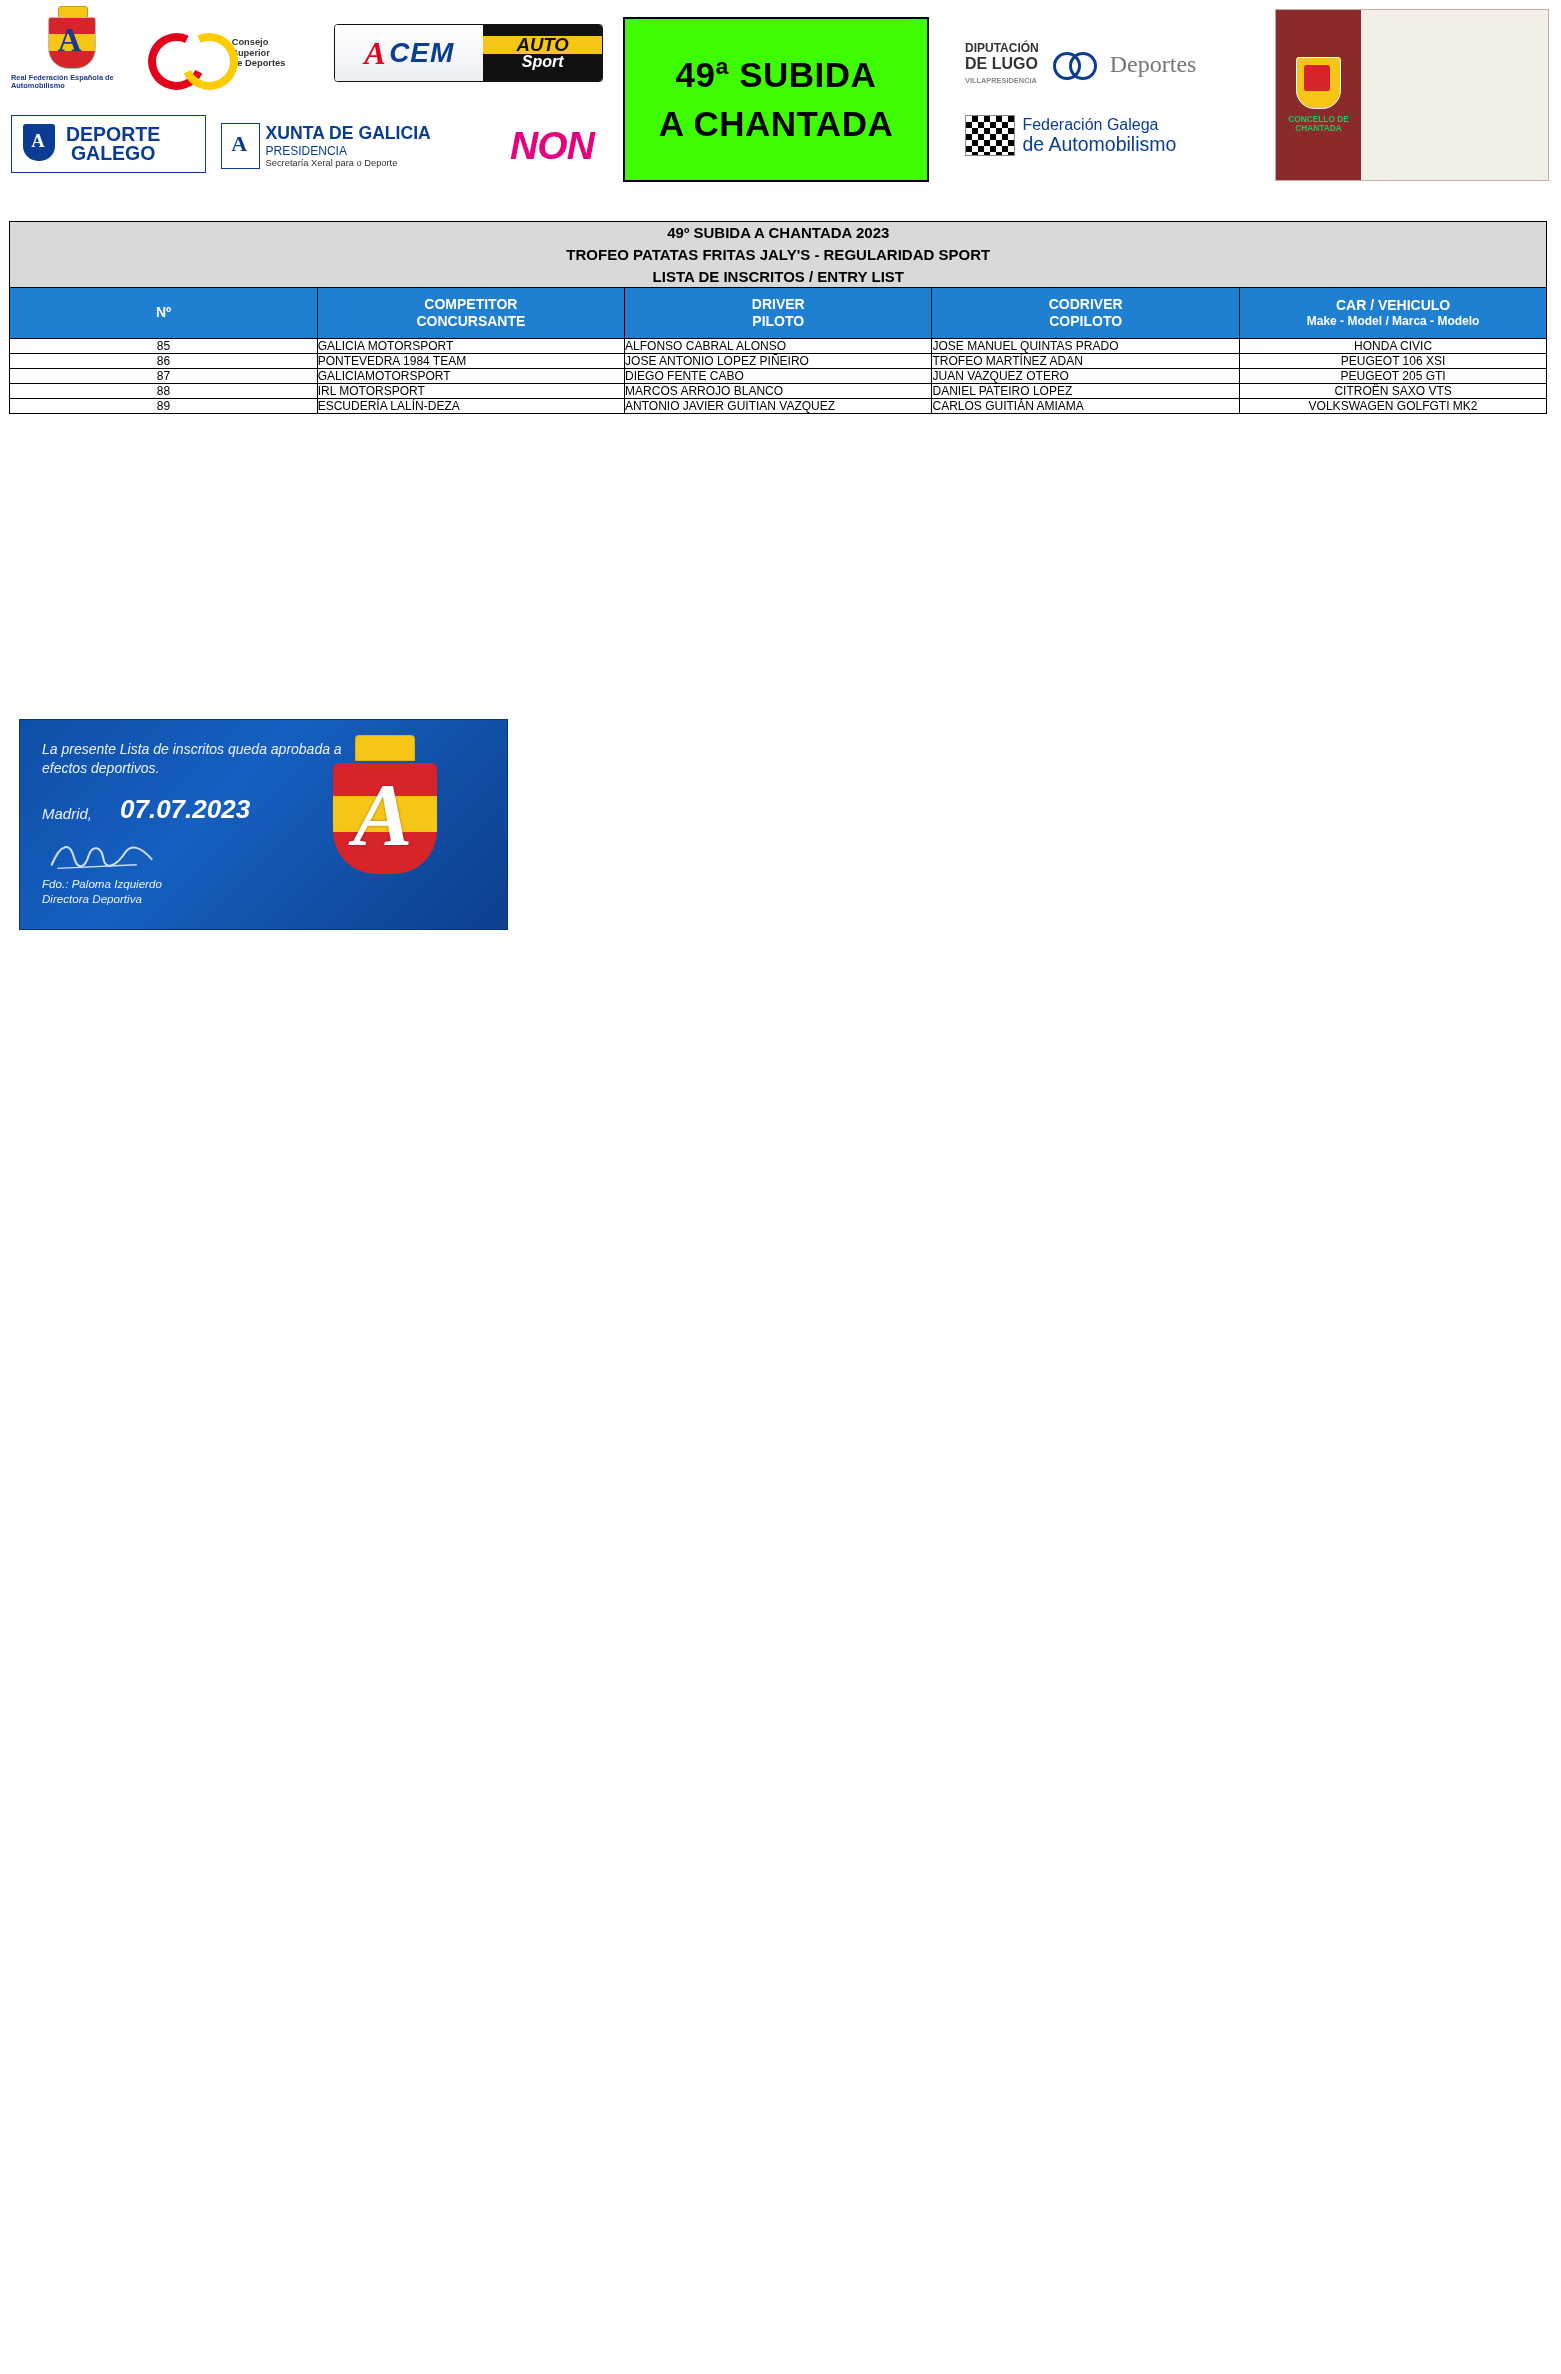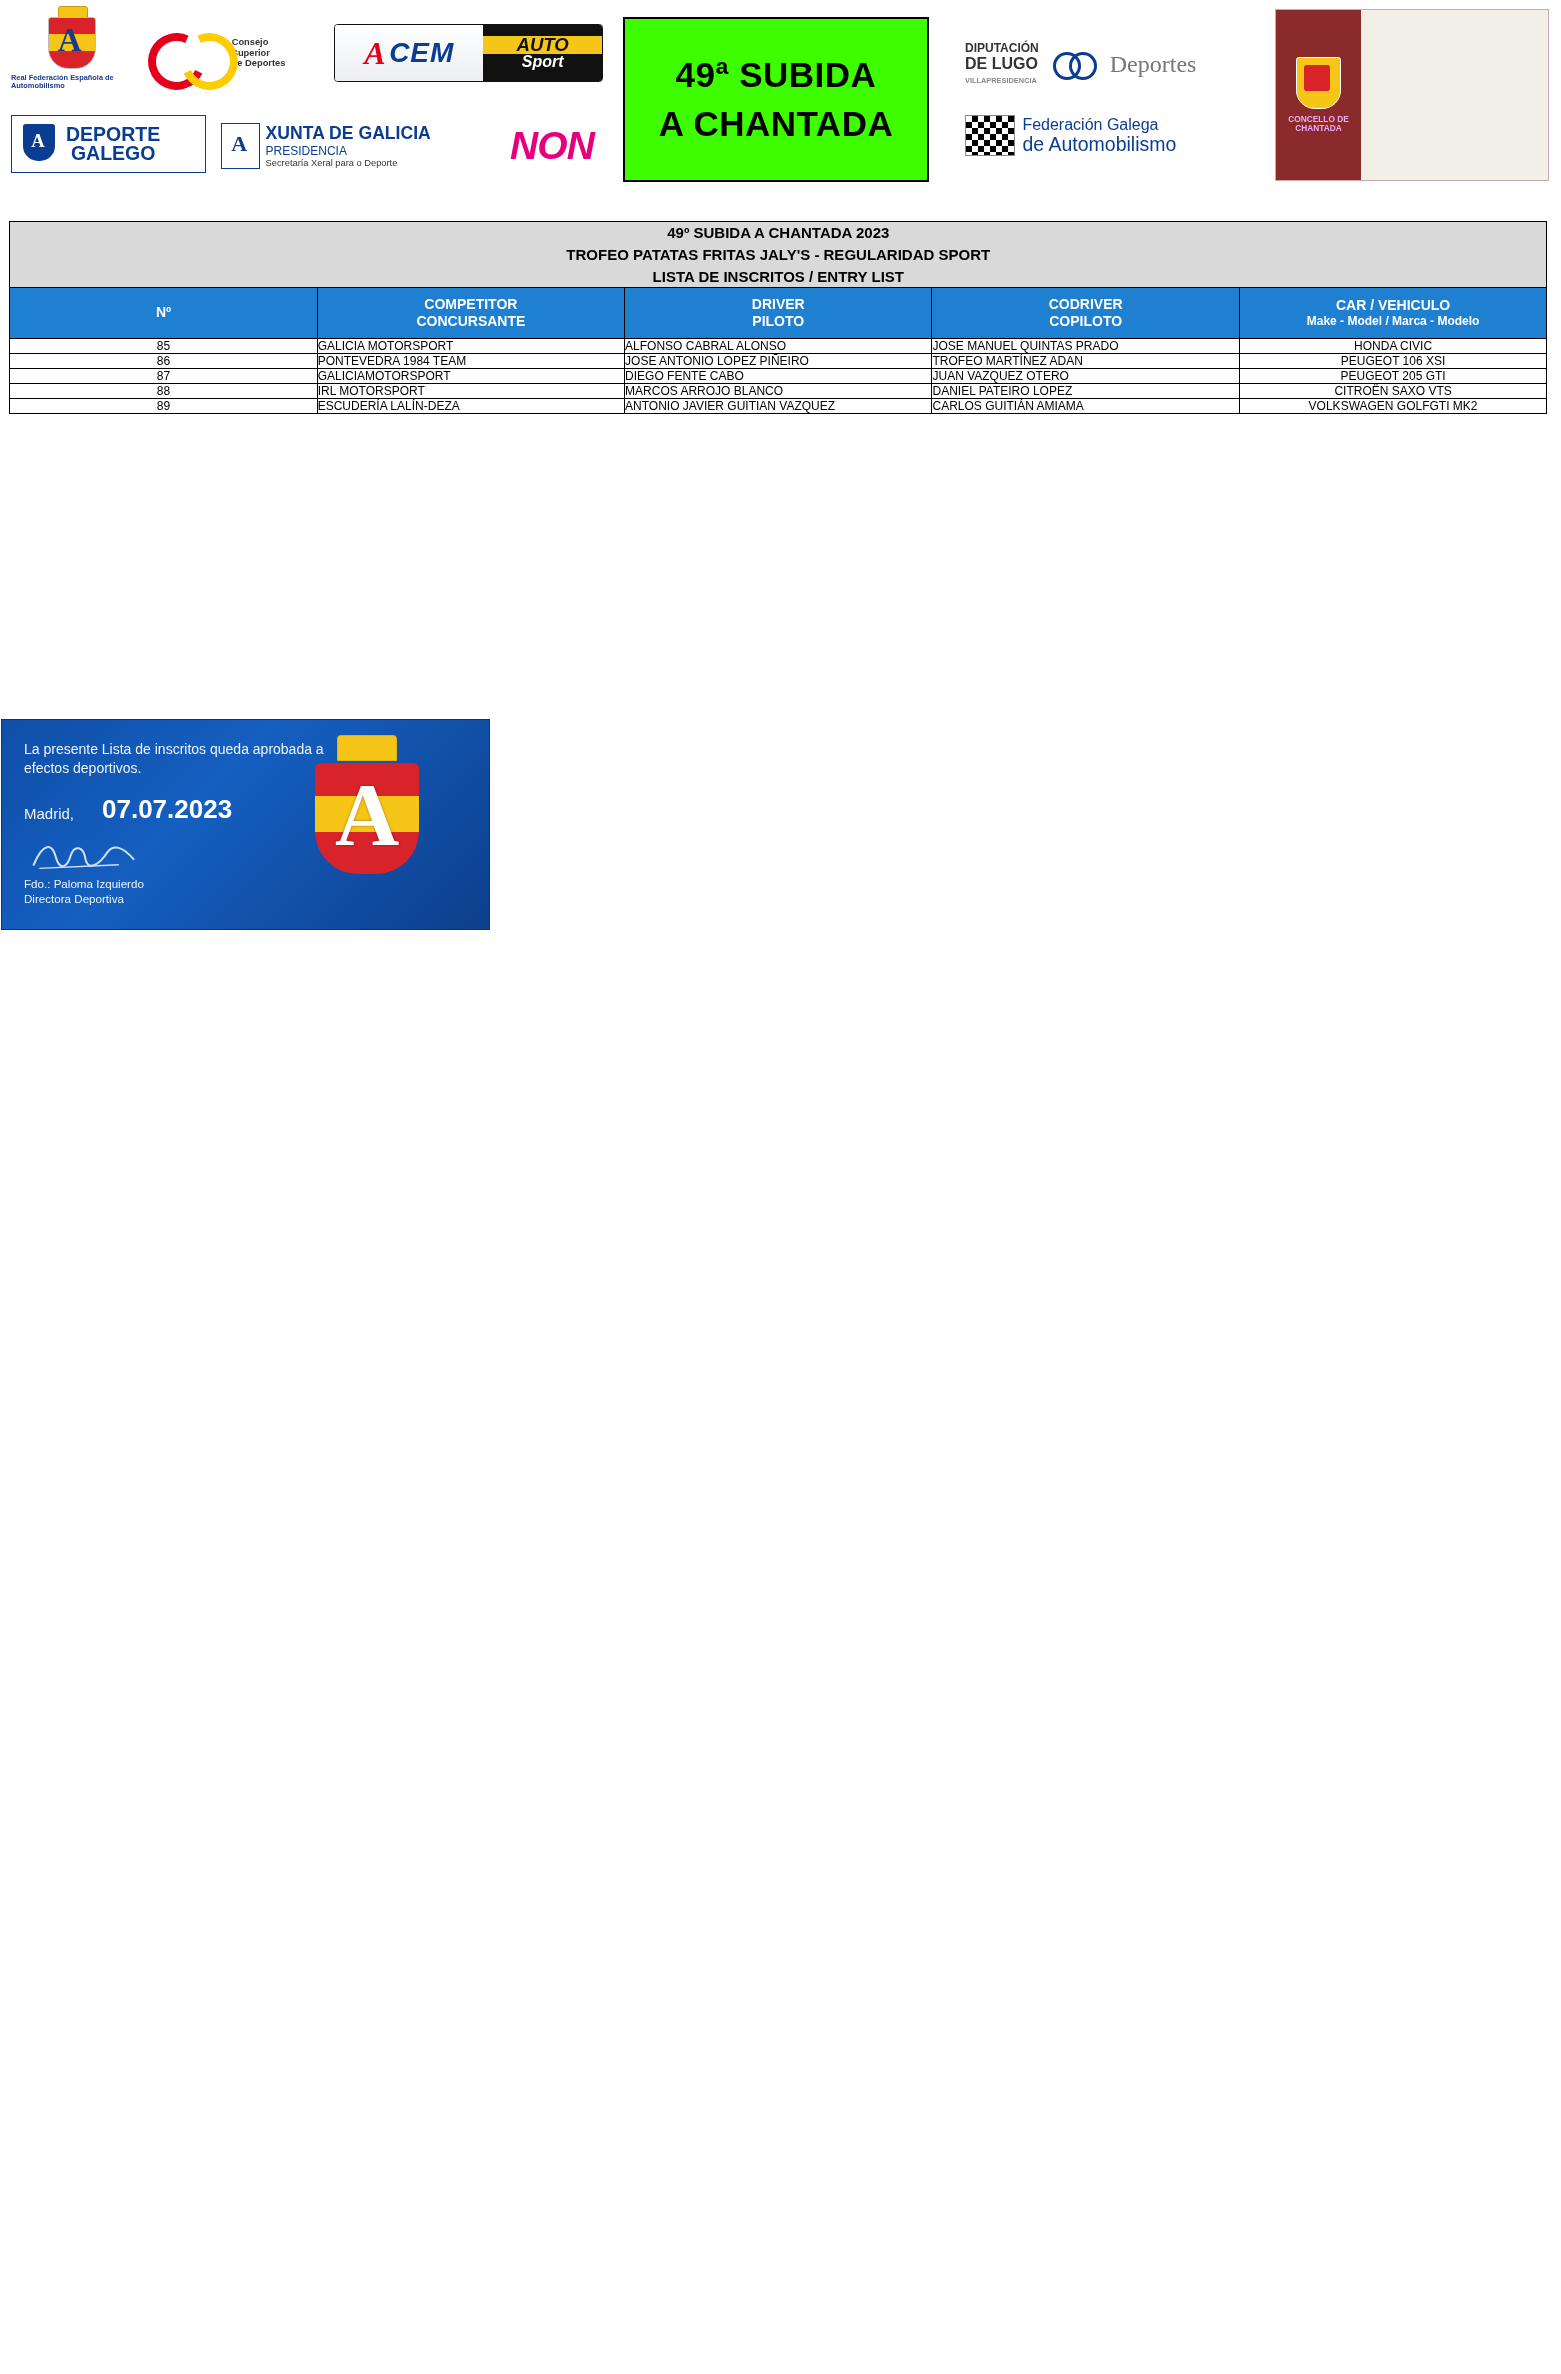--- a/index.html
+++ b/index.html
@@ -168,21 +168,21 @@
   .fga-txt .l2 { font-size: 19.5px; display:block; }
 
   
   .chantada {
     left: 1275px; top: 9.3px; width: 274px; height: 172px;
     background: #f2efe6;
     border: 0.9px solid #caa;
     display: flex;
   }
   .chantada-left {
-    width: 85px; background: #8a2a2a; color: #f0abfc;
+    width: 85px; background: #8a2a2a; color: #22c55e;
     display: flex; flex-direction: column; align-items: center; justify-content: center;
     padding: 3.7px; box-sizing: border-box;
   }
   .chantada-crest {
     width: 43px; height: 50px; background: #f5c518; border: 1.9px solid #fff;
     border-radius: 2.8px 2.8px 18.6px 18.6px; position: relative;
   }
   .chantada-crest:after{
     content:""; position:absolute; left:7.4px; top:7.4px; width:26px; height:26px;
     background:#d8232a; border-radius:2.8px;
@@ -276,28 +276,29 @@
   thead.colhead th.small { font-size: 12px; }
   td.c-no { width: 45px; text-align: center; font-size: 12px; padding: 5.6px 1.9px; }
   td.c-comp { width: 371px; font-size: 12px; padding: 5.6px 5.6px; }
   td.c-driver { width: 403px; font-size: 12px; padding: 5.6px 5.6px; }
   td.c-codriver { width: 417px; font-size: 12px; padding: 5.6px 5.6px; }
   td.c-car { font-size: 12px; padding: 5.6px 5.6px; text-align: center; }
 
   
   .stamp {
     position: absolute;
-    left: 1px;
+    left: 19px;
     top: 719px;
     width: 487px;
     height: 209px;
     background: linear-gradient(135deg, #0f4fa8 0%, #155fc0 40%, #0d3f8c 100%);
     border: 0.9px solid #0a3577;
     overflow: hidden;
     color: #fff;
+    font-style: italic;
   }
   .stamp .line1 {
     position: absolute; left: 22px; top: 20.4px; width: 306px;
     font-size: 14px; line-height: 1.35; color: #eef3ff;
   }
   .stamp .madrid {
     position: absolute; left: 22px; top: 85px; font-size: 15px; color: #eef3ff;
   }
   .stamp .date {
     position: absolute; left: 100px; top: 74px;

